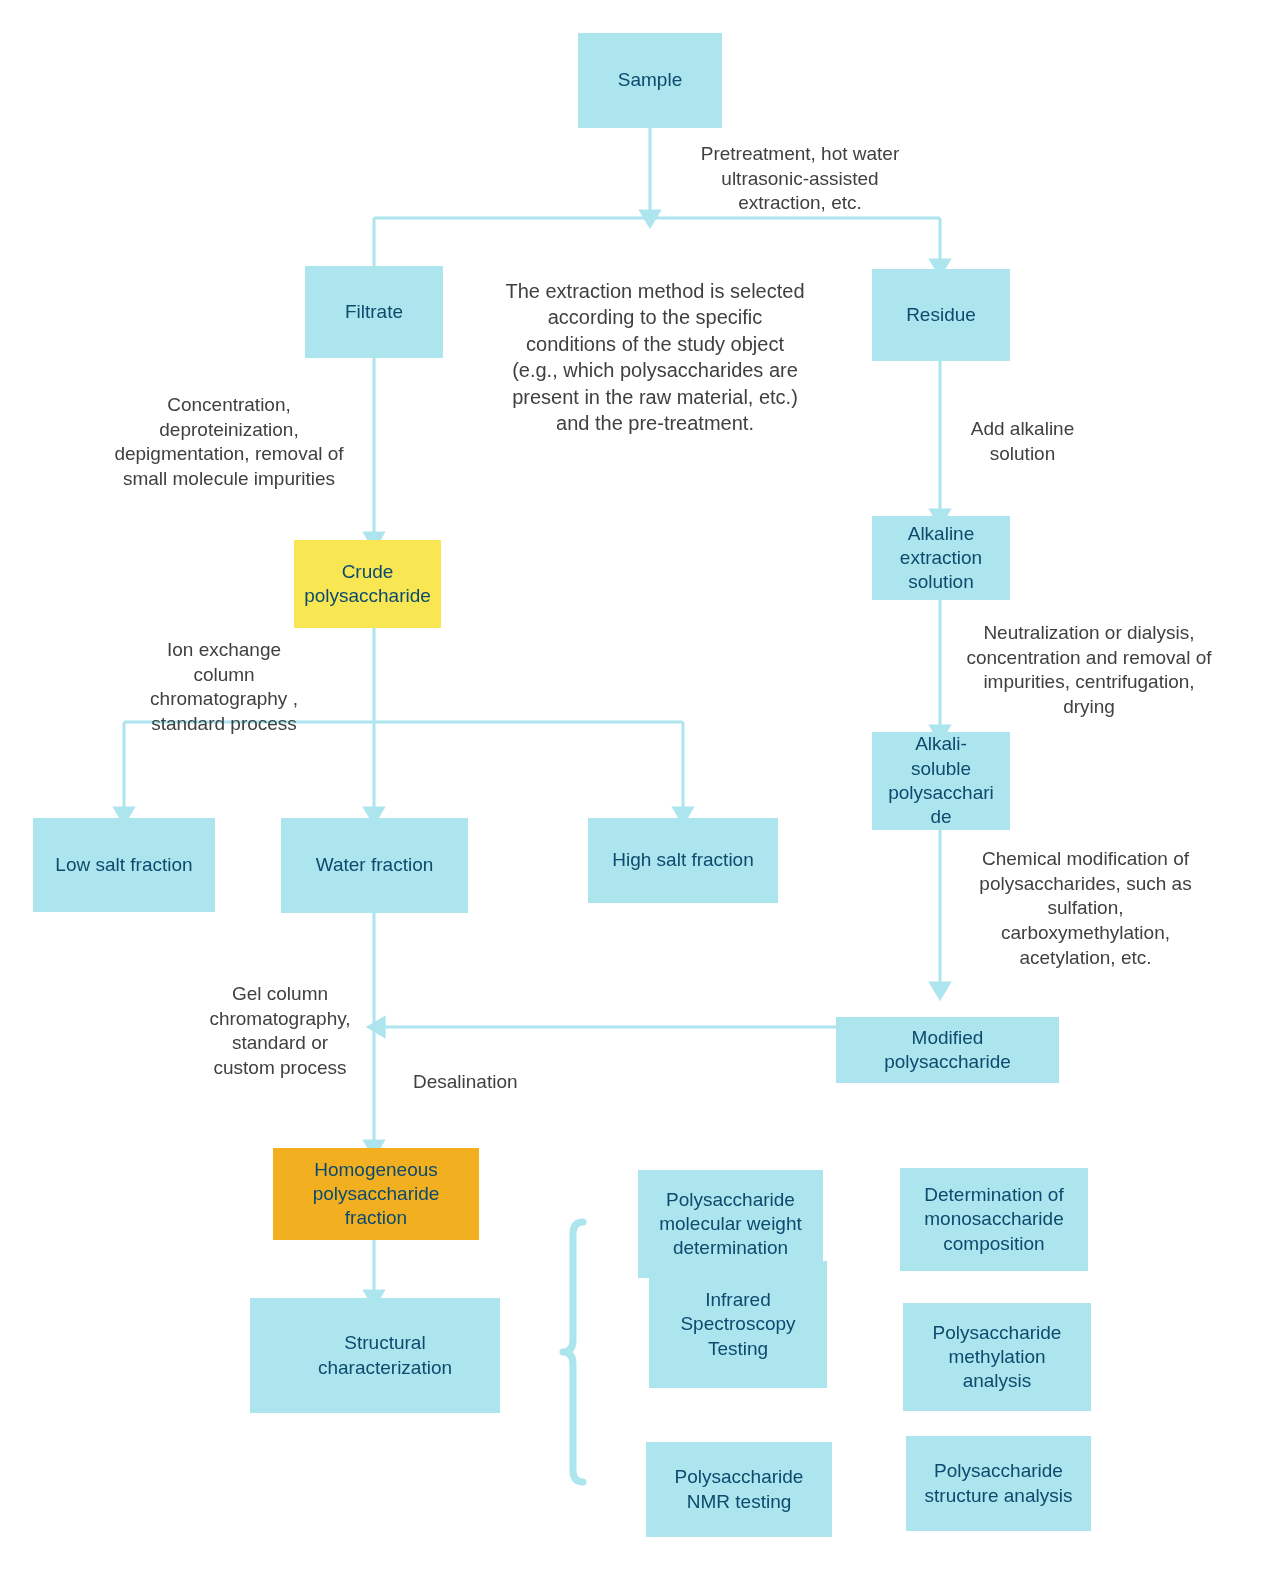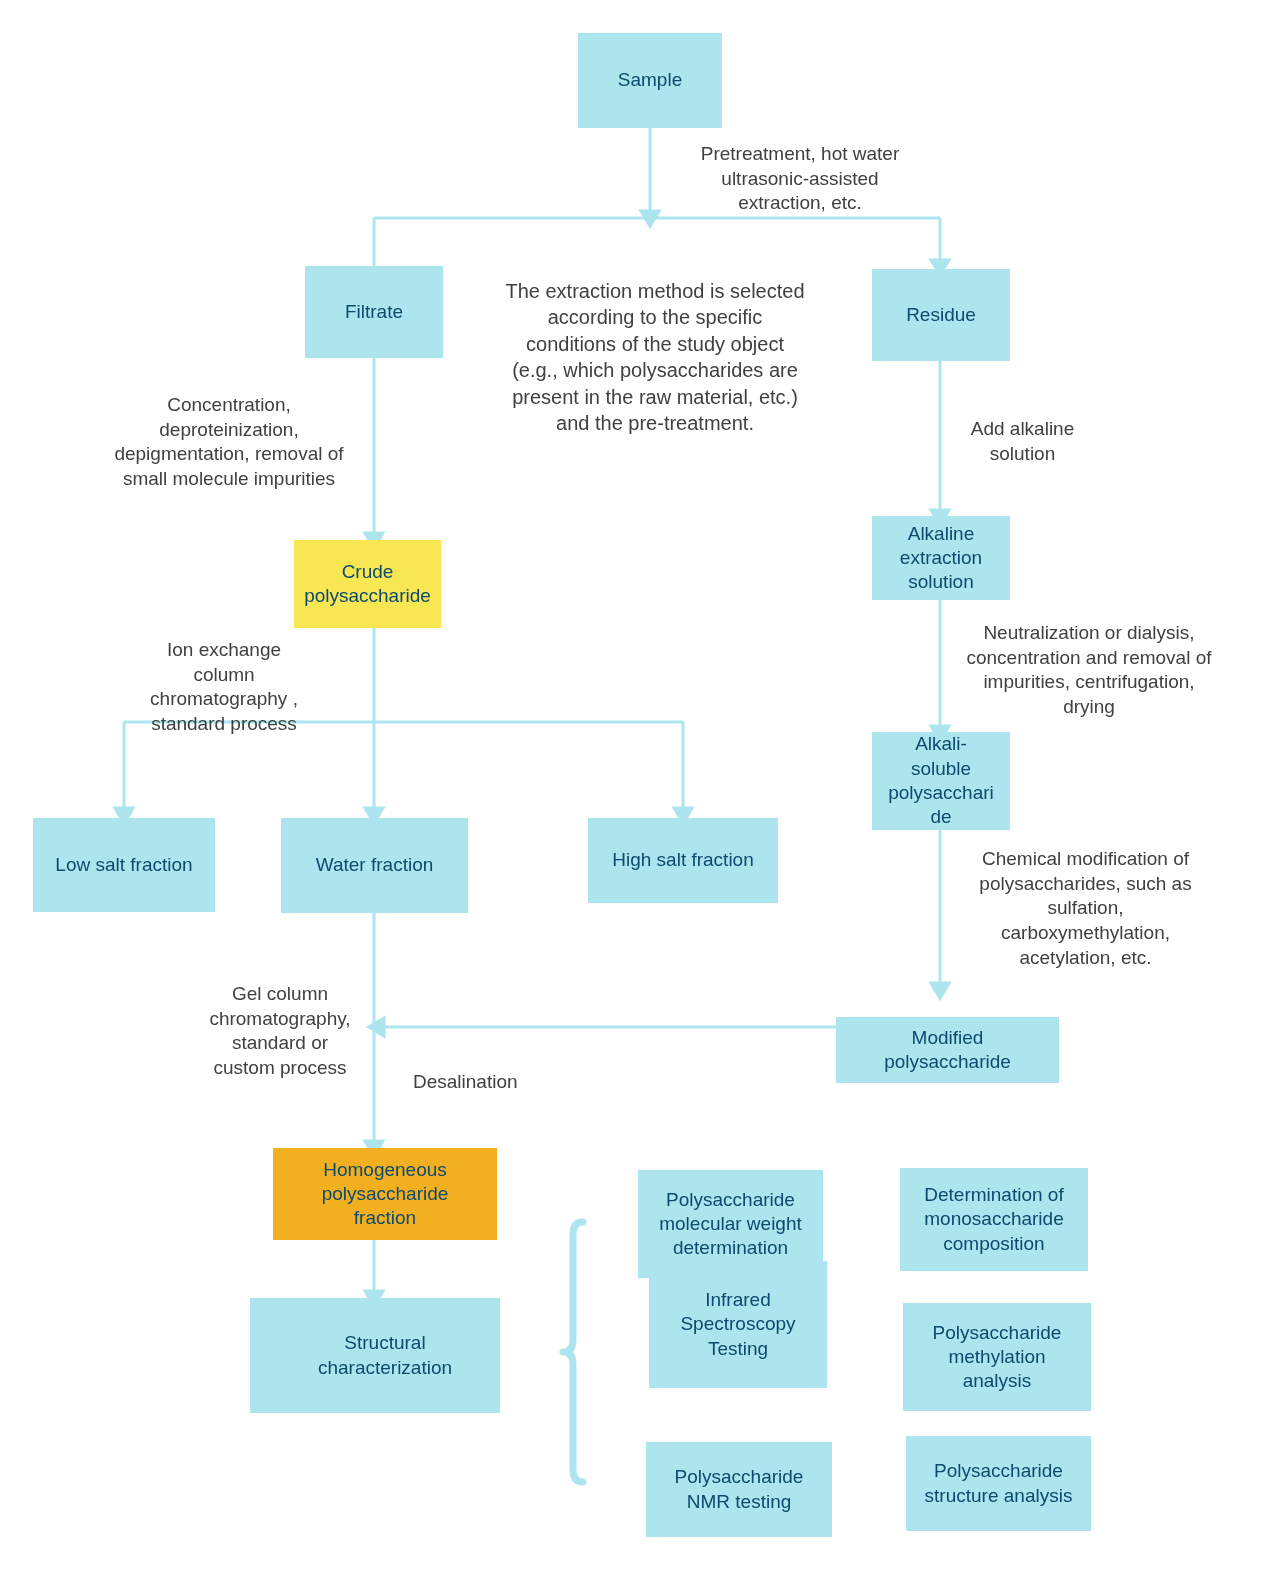--- a/index.html
+++ b/index.html
@@ -124,21 +124,21 @@
 
   <div class="node blue" style="left:33px; top:818px; width:182px; height:94px;">Low salt fraction</div>
 
   <div class="node blue" style="left:281px; top:818px; width:187px; height:95px;">Water fraction</div>
 
   <div class="node blue" style="left:588px; top:818px; width:190px; height:85px;">High salt fraction</div>
 
   <div class="node blue" style="left:836px; top:990px; width:223px; height:66px;margin-top:27px;">Modified
 polysaccharide</div>
 
-  <div class="node orange" style="left:273px; top:1148px; width:224px; height:92px;">Homogeneous
+  <div class="node orange" style="left:273px; top:1148px; width:206px; height:92px;">Homogeneous
 polysaccharide
 fraction</div>
 
   <div class="node blue" style="left:250px; top:1298px; width:250px; height:115px;padding-left:24px;">Structural
 characterization</div>
 
   <div class="node blue" style="left:638px; top:1170px; width:185px; height:108px;">Polysaccharide
 molecular weight
 determination</div>
 

